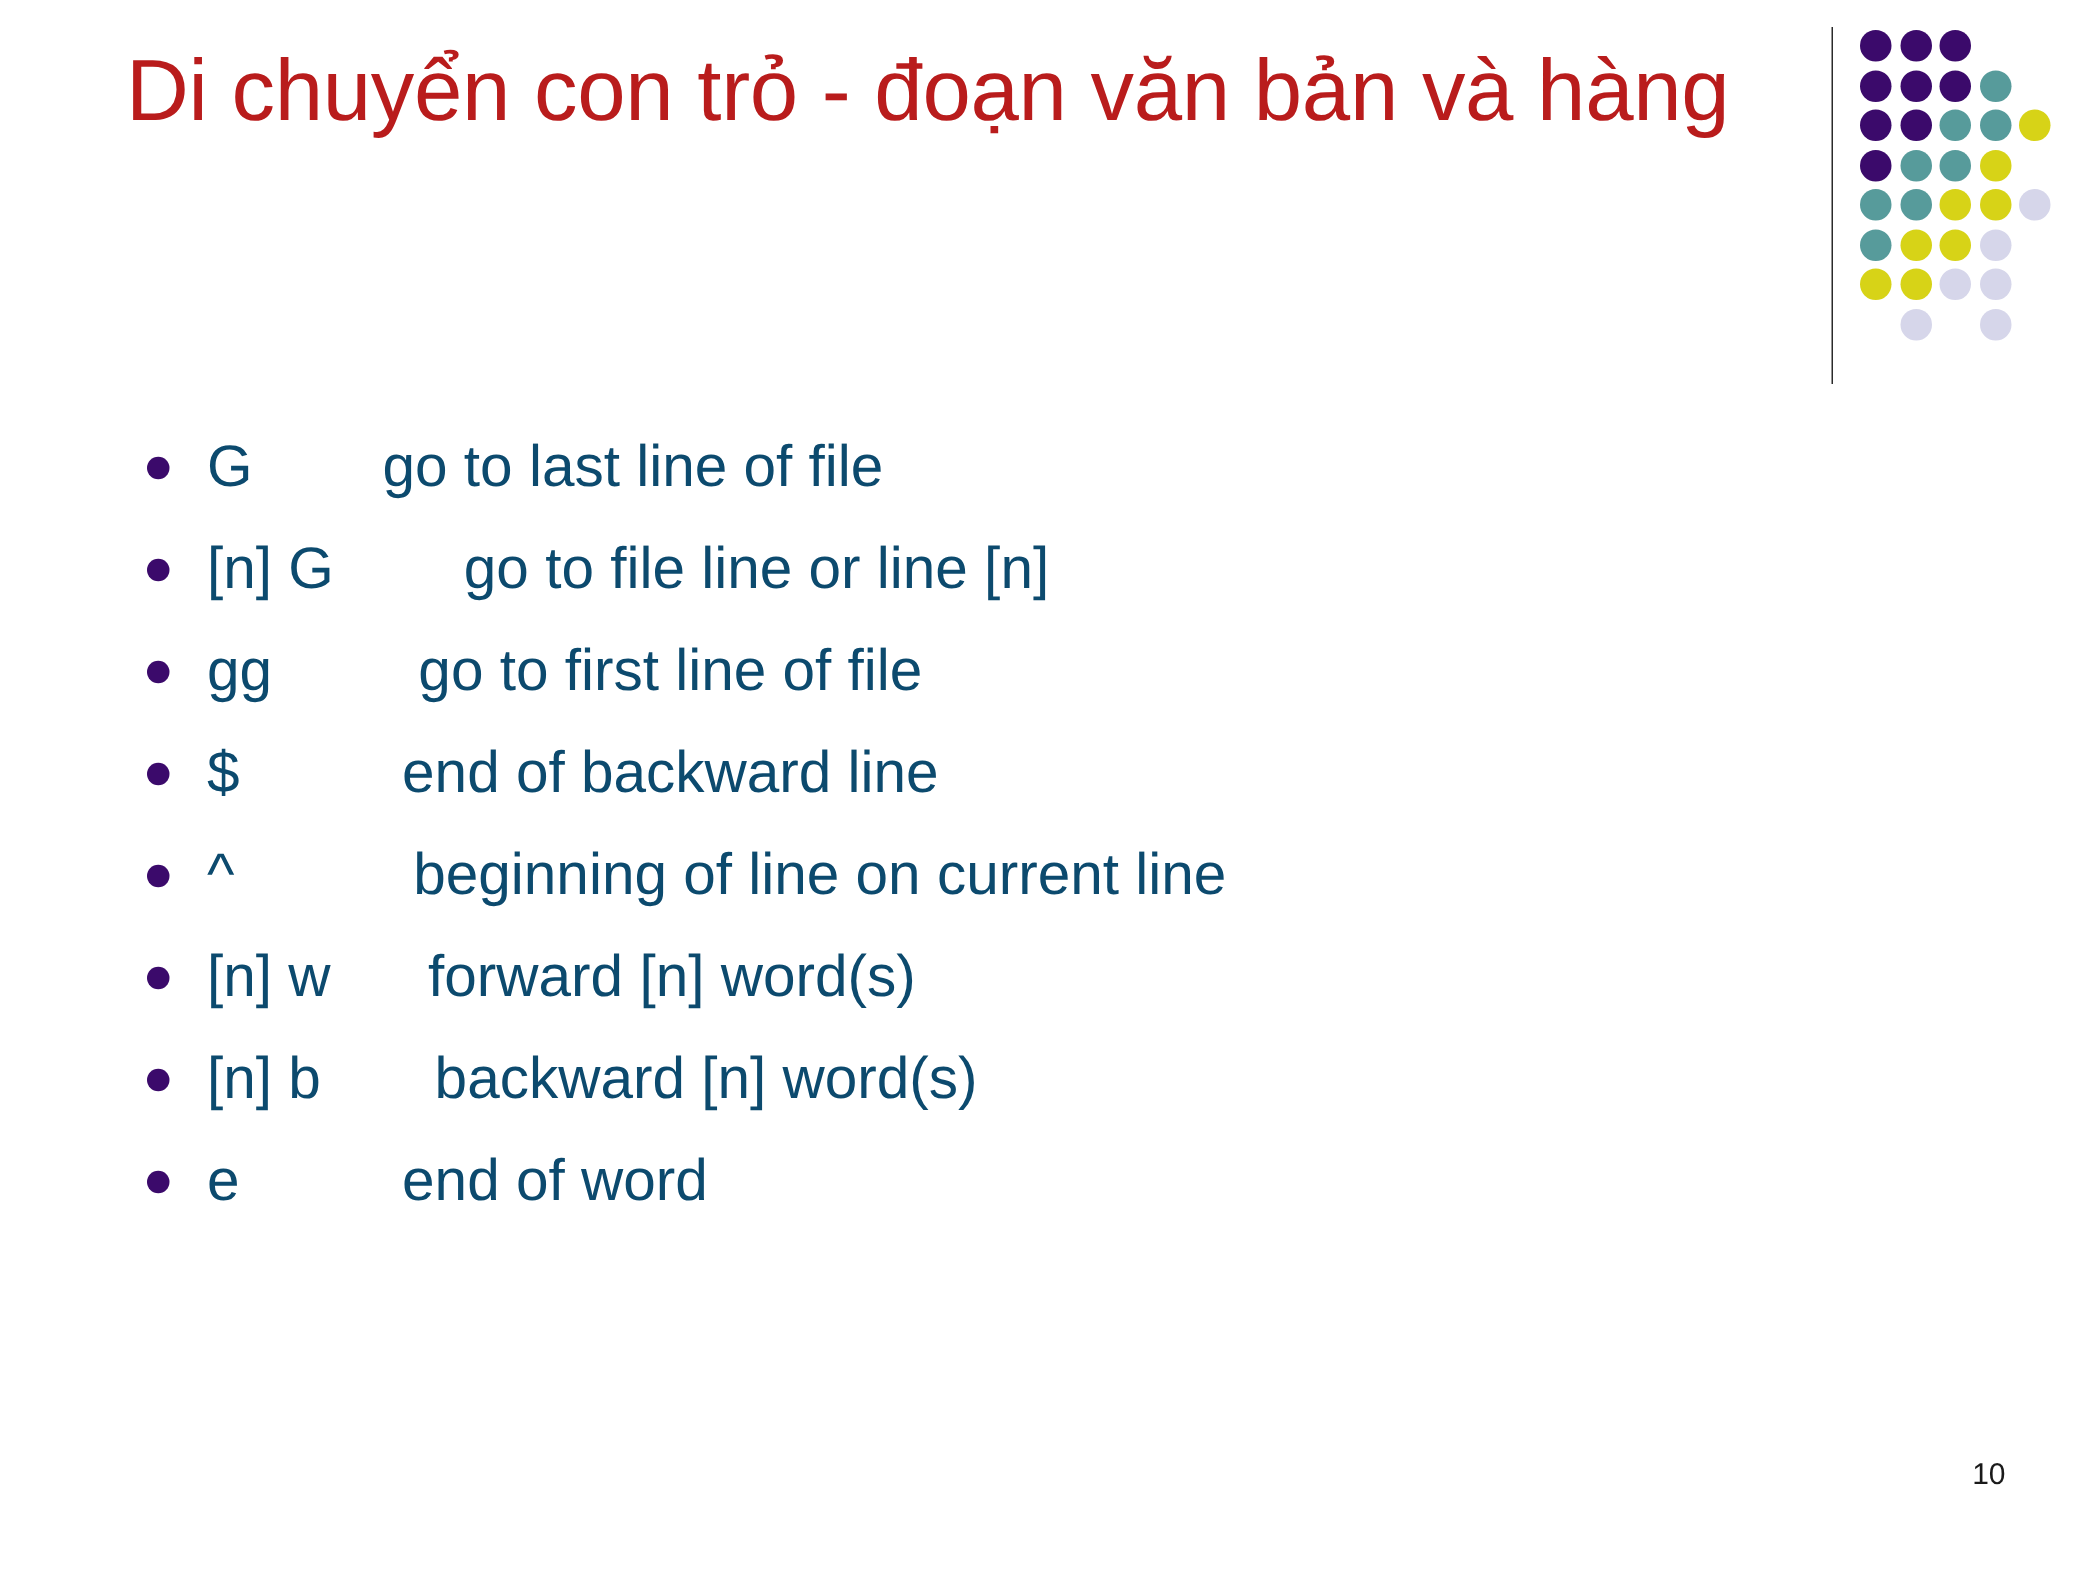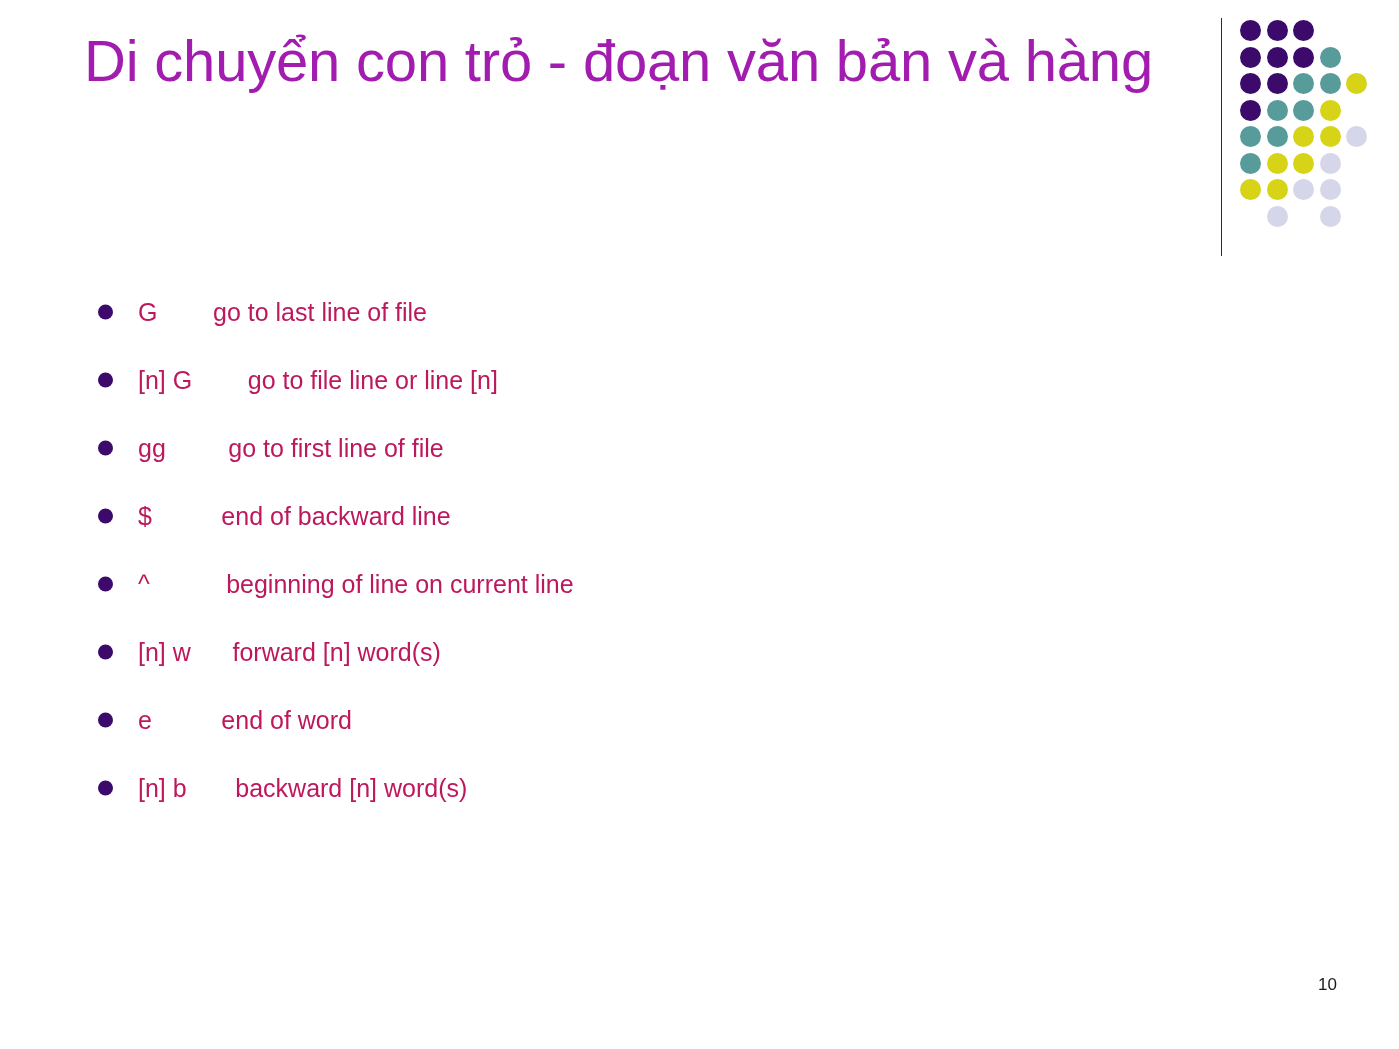--- a/index.html
+++ b/index.html
@@ -73,22 +73,22 @@
     width: 1180px;
     list-style: none;
     margin: 0;
     padding: 0;
   }
   .body-item {
     position: relative;
     height: 68px;
     line-height: 68px;
     padding-left: 50px;
-    color: #be185d;
-    font-size: 25px;
+    color: #0c4a6e;
+    font-size: 39px;
     white-space: pre;
   }
   .body-item .bullet-dot {
     position: absolute;
     left: 10px;
     top: 50%;
     transform: translateY(-50%);
     width: 15px;
     height: 15px;
     border-radius: 50%;
@@ -98,31 +98,31 @@
     display: inline-block;
     vertical-align: baseline;
   }
 
   
   .page-number {
     position: absolute;
     right: 62px;
     bottom: 56px;
     color: #1a1a1a;
-    font-size: 17px;
+    font-size: 20px;
     line-height: 1;
   }
 </style>
 </head>
 <body>
 
 <div class="slide" style="background: rgb(255, 255, 255);">
 
   <div class="title-block">
-    <h1 class="slide-title" style="color: #a21caf;">Di chuyển con trỏ - đoạn văn bản và hàng</h1>
+    <h1 class="slide-title" style="color: #b91c1c;">Di chuyển con trỏ - đoạn văn bản và hàng</h1>
   </div>
 
   <div class="divider" style="background: rgb(43, 43, 43);"></div>
 
   <div class="dot-motif">
       <span class="dot" style="left: 0px; top: 0px; background: rgb(59, 10, 107);"></span>
       <span class="dot" style="left: 26.5px; top: 0px; background: rgb(59, 10, 107);"></span>
       <span class="dot" style="left: 53px; top: 0px; background: rgb(59, 10, 107);"></span>
       <span class="dot" style="left: 0px; top: 26.5px; background: rgb(59, 10, 107);"></span>
       <span class="dot" style="left: 26.5px; top: 26.5px; background: rgb(59, 10, 107);"></span>
@@ -154,19 +154,19 @@
       <span class="dot" style="left: 79.5px; top: 185.5px; background: rgb(214, 214, 234);"></span>
     </div>
 
   <ul class="body-list" style="color: rgb(0, 0, 0);">
       <li class="body-item"><span class="bullet-dot" style="background: rgb(59, 10, 107);"></span><span class="item-text">G        go to last line of file</span></li>
       <li class="body-item"><span class="bullet-dot" style="background: rgb(59, 10, 107);"></span><span class="item-text">[n] G        go to file line or line [n]</span></li>
       <li class="body-item"><span class="bullet-dot" style="background: rgb(59, 10, 107);"></span><span class="item-text">gg         go to first line of file</span></li>
       <li class="body-item"><span class="bullet-dot" style="background: rgb(59, 10, 107);"></span><span class="item-text">$          end of backward line</span></li>
       <li class="body-item"><span class="bullet-dot" style="background: rgb(59, 10, 107);"></span><span class="item-text">^           beginning of line on current line</span></li>
       <li class="body-item"><span class="bullet-dot" style="background: rgb(59, 10, 107);"></span><span class="item-text">[n] w      forward [n] word(s)</span></li>
+      <li class="body-item"><span class="bullet-dot" style="background: rgb(59, 10, 107);"></span><span class="item-text">[n] b       backward [n] word(s)</span></li>
       <li class="body-item"><span class="bullet-dot" style="background: rgb(59, 10, 107);"></span><span class="item-text">e          end of word</span></li>
-      <li class="body-item"><span class="bullet-dot" style="background: rgb(59, 10, 107);"></span><span class="item-text">[n] b       backward [n] word(s)</span></li>
     </ul>
 
   <div class="page-number">10</div>
 
 </div>
 
 </body></html>

